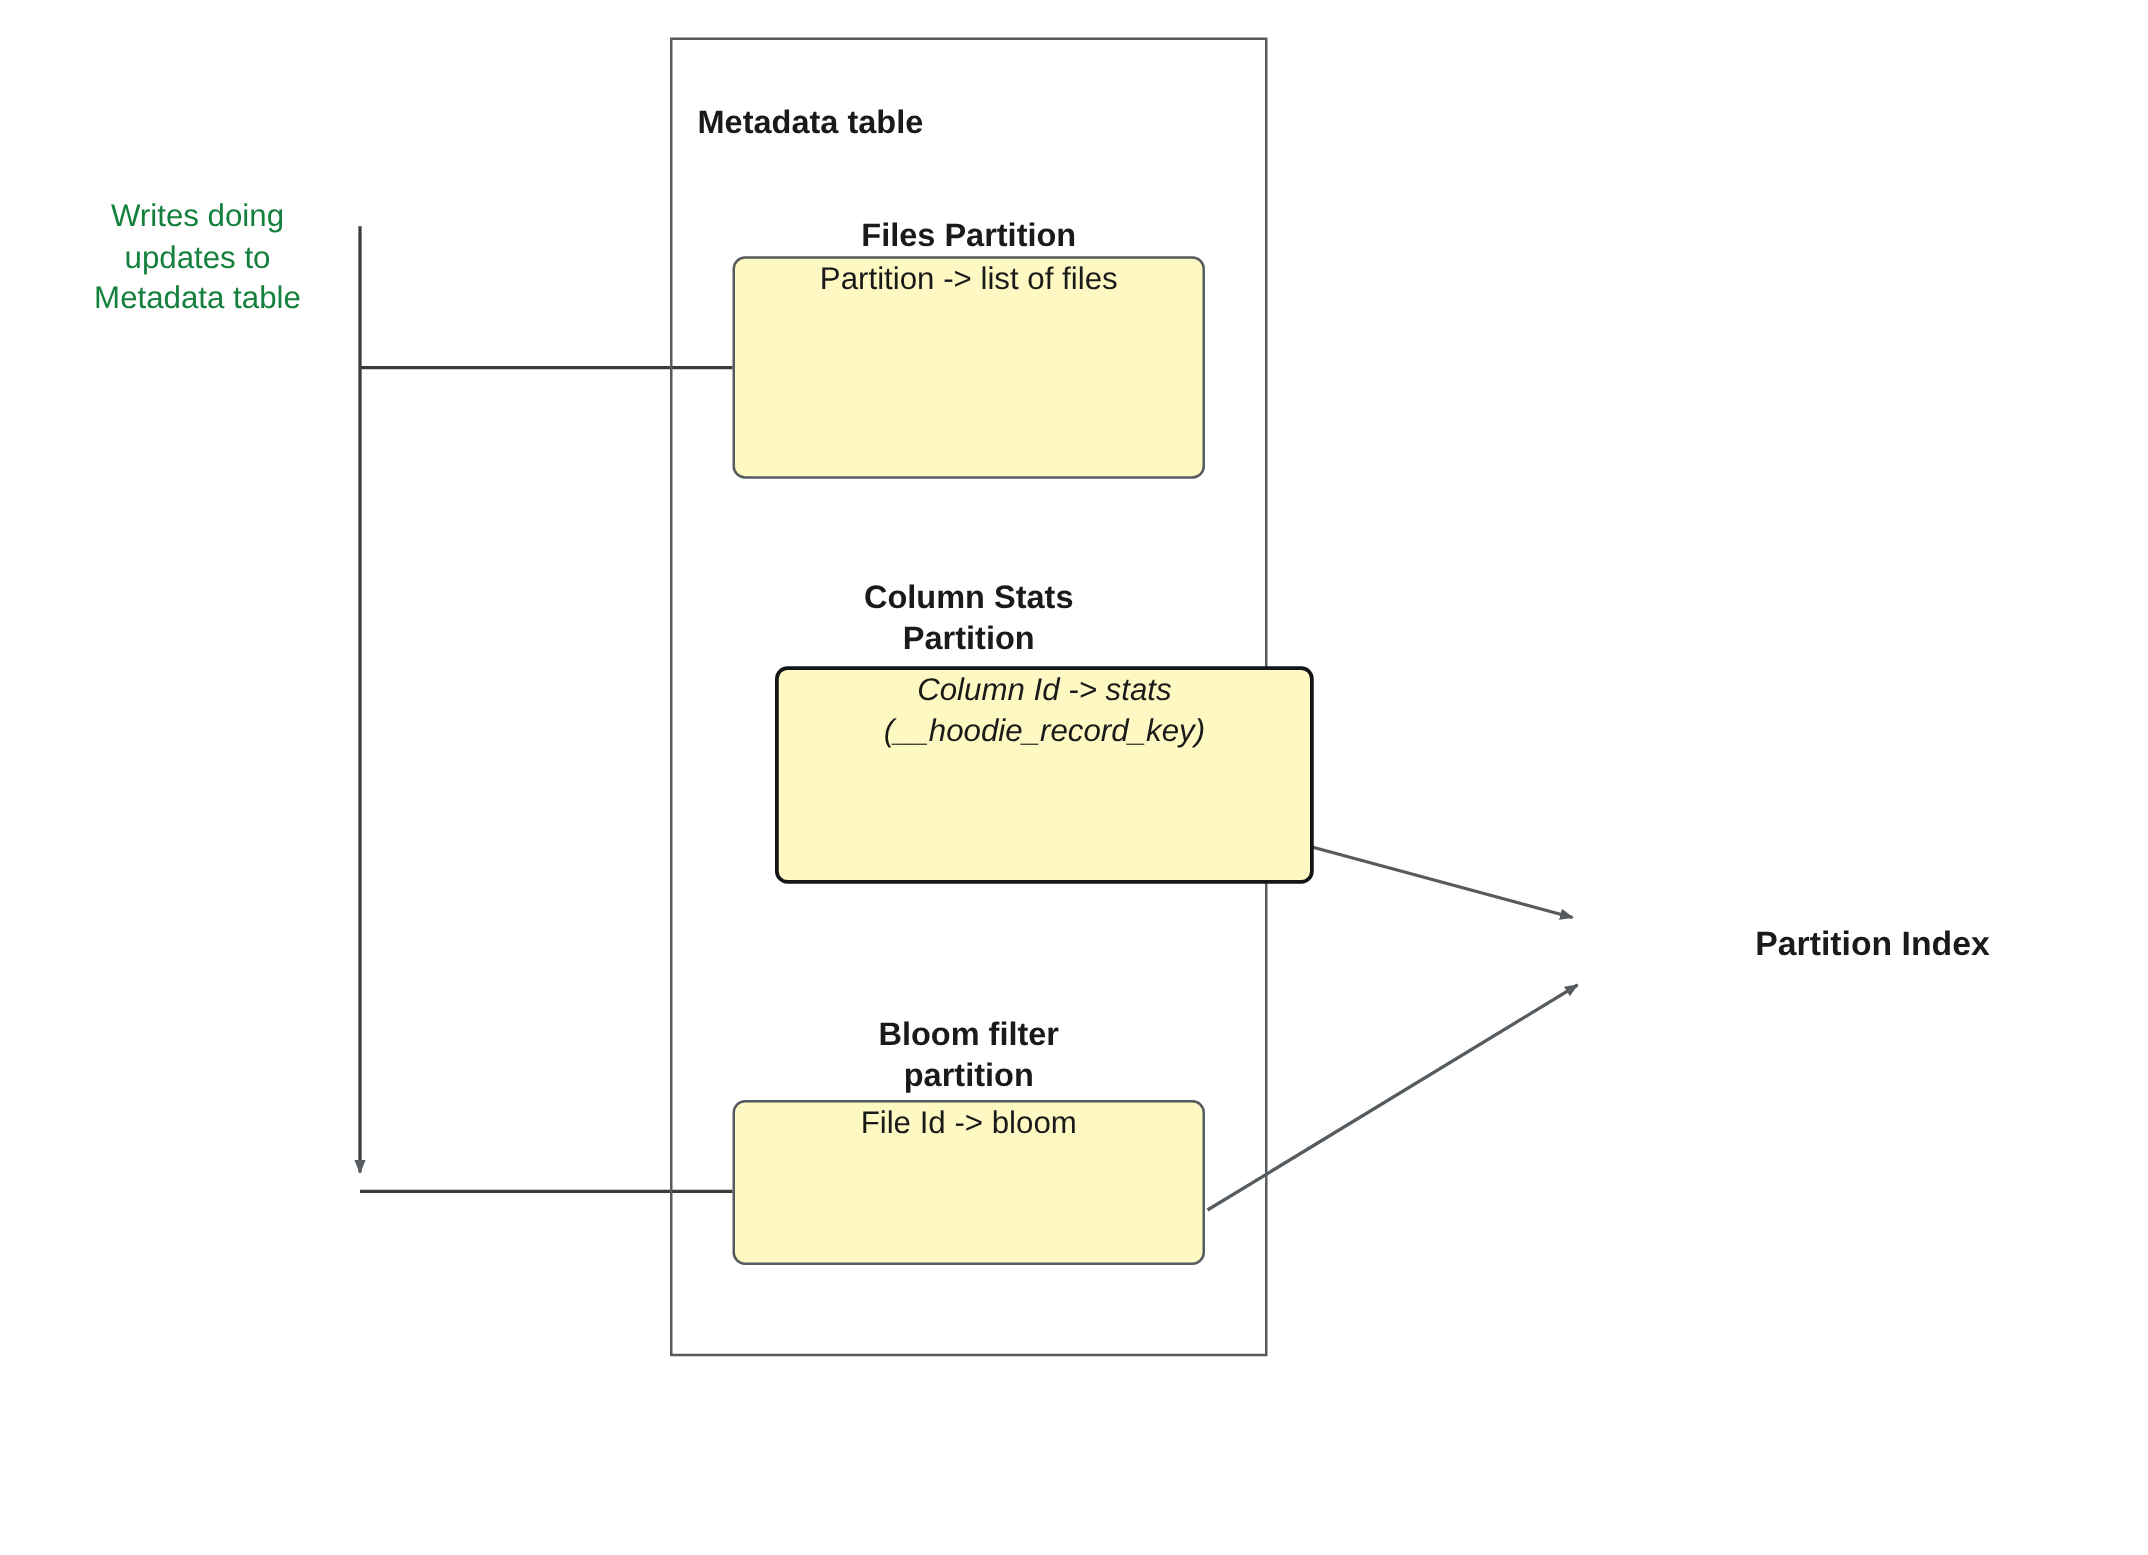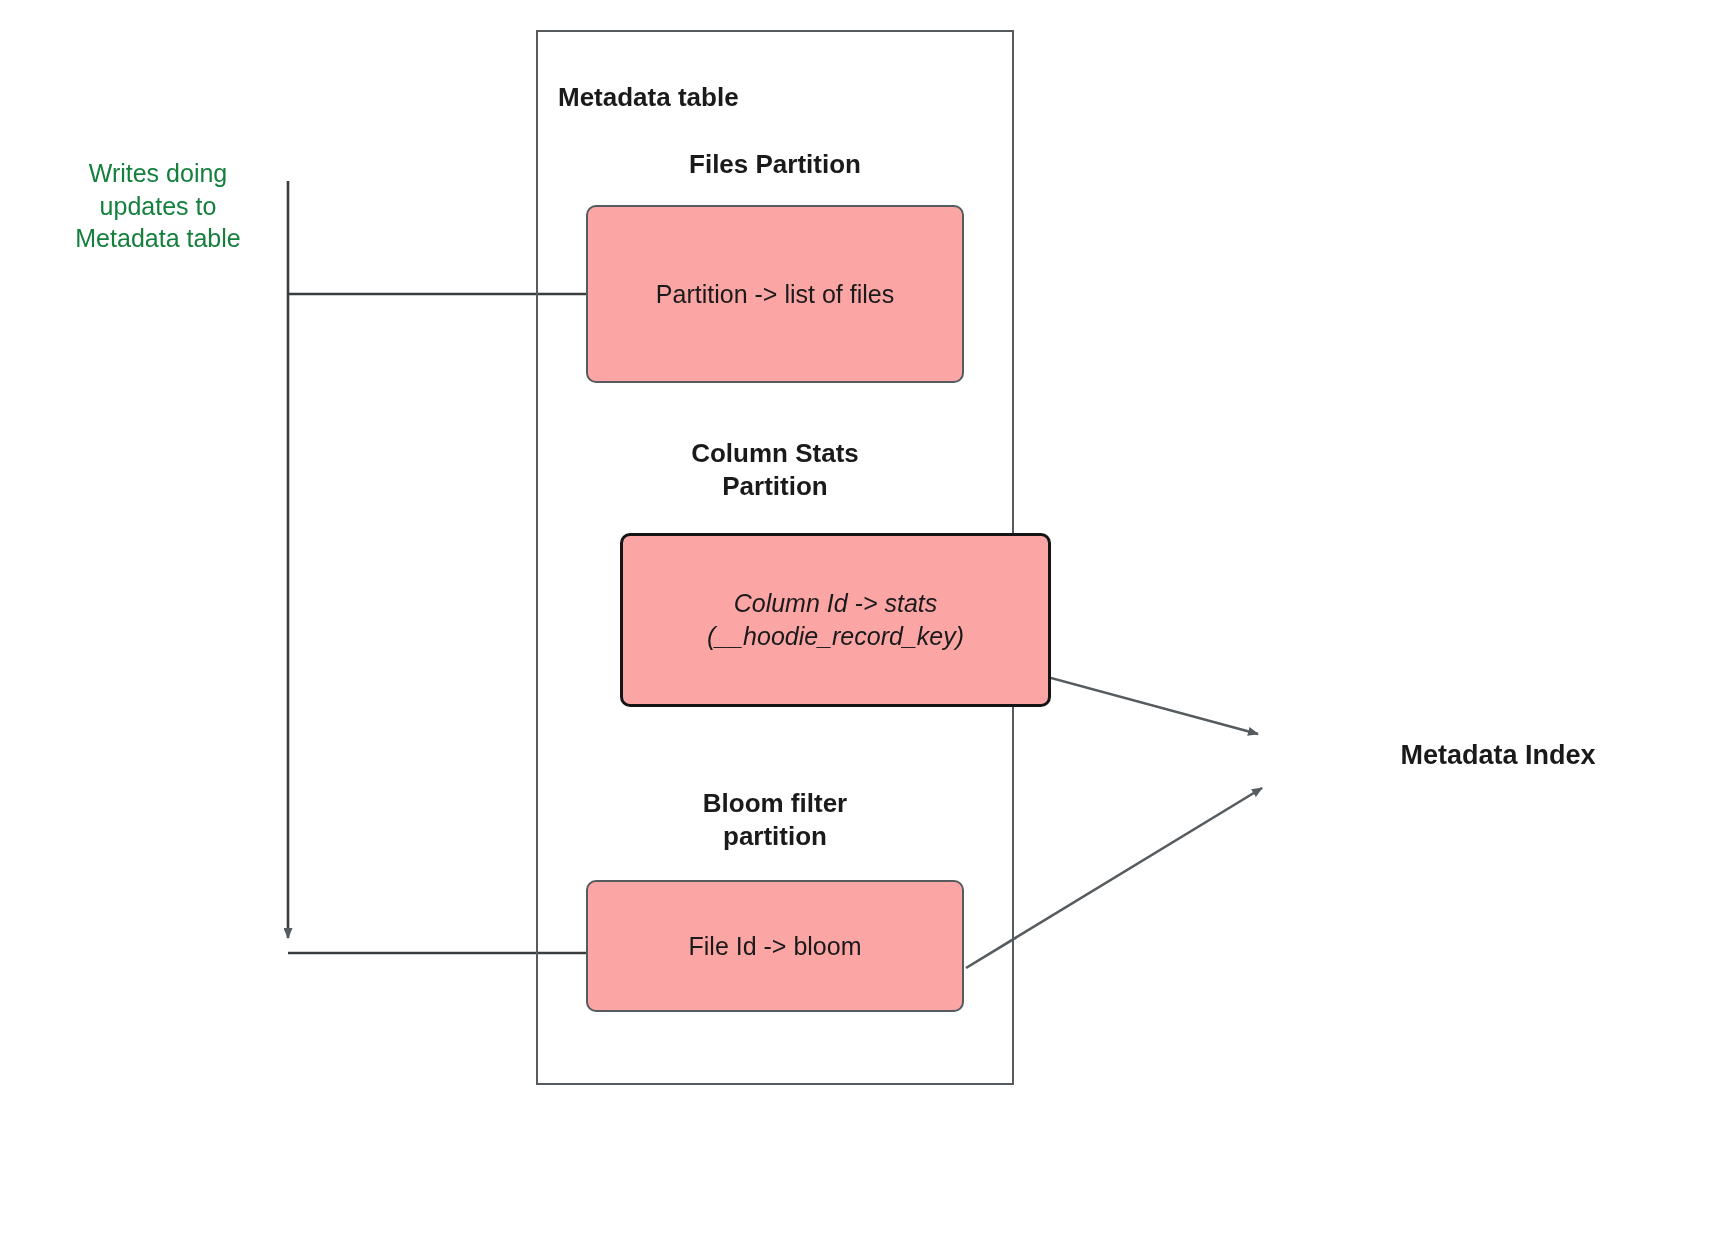--- a/index.html
+++ b/index.html
@@ -68,34 +68,35 @@
   
   .sec-head {
     position: absolute;
     width: 380px;
     text-align: center;
     font-size: 26px;
     font-weight: bold;
     line-height: 1.28;
     color: #1a1a1a;
     white-space: pre-line;
+    margin-top: 24px;
   }
   .sec-files  { left: 585px; top: 148px; }
   .sec-stats  { left: 585px; top: 437px; }
   .sec-bloom  { left: 585px; top: 787px; }
 
   
   .inner-box {
     position: absolute;
     box-sizing: border-box;
     border: 2.5px solid #555b5e;
     border-radius: 10px;
-    background: #fca5a5;
+    background: #fef9c3;
     display: flex;
-    align-items: center;
+    align-items: flex-start;
     justify-content: center;
   }
   .inner-box .inner-text {
     font-size: 25px;
     text-align: center;
     line-height: 1.32;
     white-space: pre-line;
     color: #1a1a1a;
   }
   .box-files {
@@ -188,15 +189,15 @@
     <div class="inner-text">Column Id  -&gt; stats
 (__hoodie_record_key)</div>
   </div>
 
   <div class="sec-head sec-bloom">Bloom filter
 partition</div>
   <div class="inner-box box-bloom">
     <div class="inner-text">File Id -&gt; bloom</div>
   </div>
 
-  <div class="index-title">Metadata Index</div>
+  <div class="index-title">Partition Index</div>
 
 </div>
 
 </body></html>

